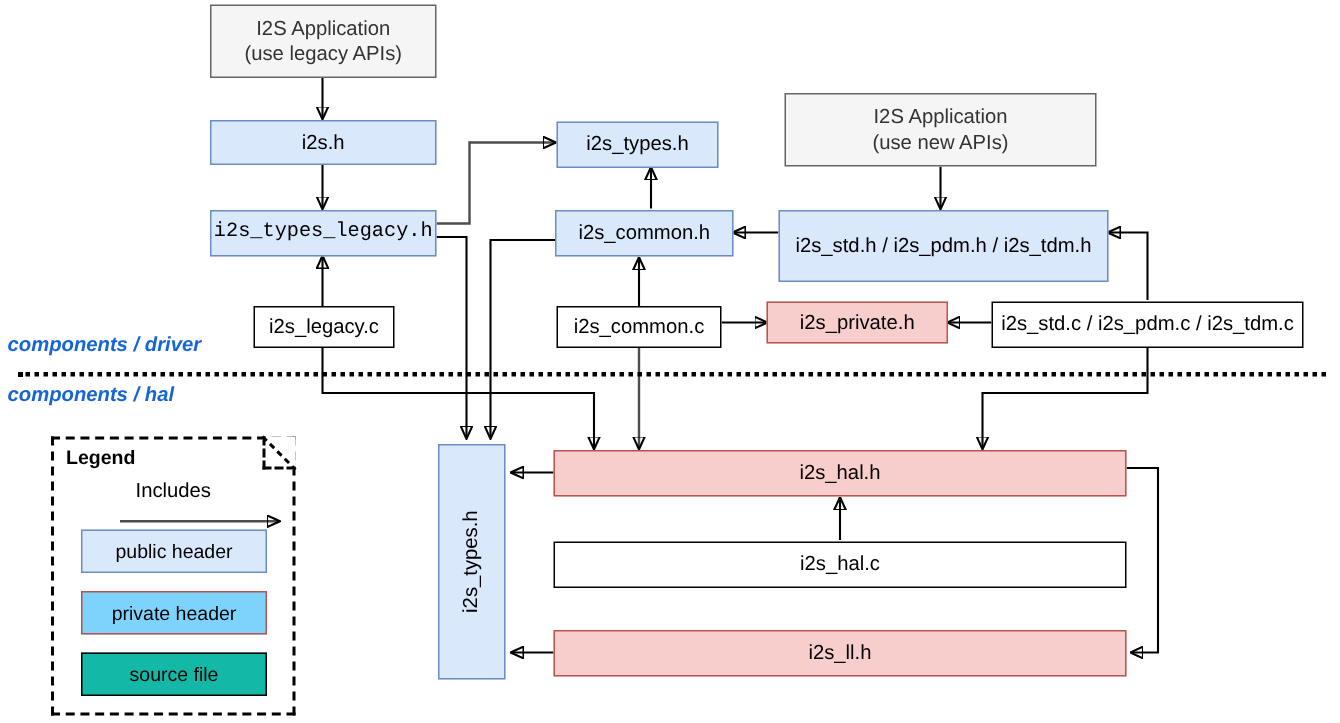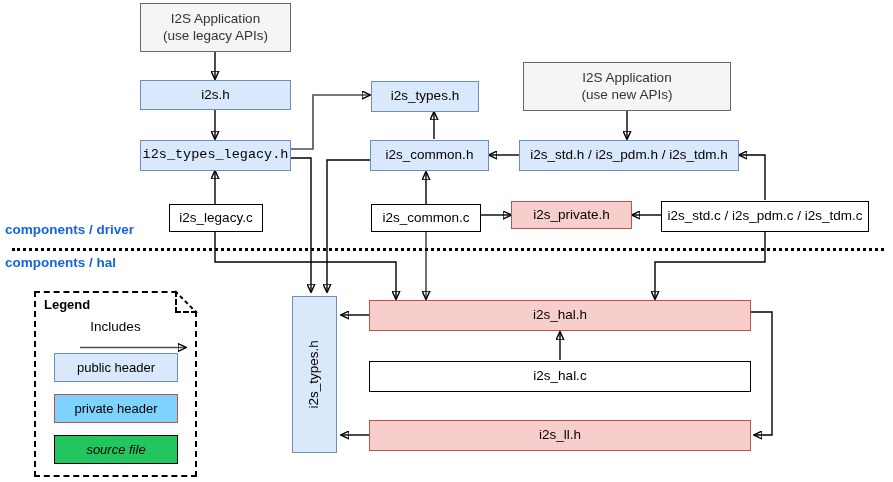--- a/index.html
+++ b/index.html
@@ -54,20 +54,21 @@
     white-space:nowrap;
   }
   
   .section-label{
     position:absolute;
     font-size:13.5px;
     font-weight:bold;
     color:#1565d8;
     white-space:nowrap;
     z-index:6;
+    font-style:italic;
   }
   
   .divider{
     position:absolute;
     height:0;
     border-top:3px dotted #000000;
     z-index:3;
   }
   
   #legend{
@@ -129,21 +130,21 @@
     box-sizing:border-box;
     display:flex;
     align-items:center;
     justify-content:center;
     font-size:13px;
     color:#000000;
     border:1px solid #000000;
   }
   .legend-swatch.public{background:#dae8fc;border-color:#6c8ebf;}
   .legend-swatch.private{background:#7dd3fc;border-color:#b85450;}
-  .legend-swatch.source{background:#22c55e;border-color:#000000;font-style:italic;}
+  .legend-swatch.source{background:#14b8a6;border-color:#000000;}
 
   #edges{
     position:absolute;
     left:0;top:0;
     width:893px;height:482px;
     z-index:2;
     pointer-events:none;
   }
   #edges path,#edges line{
     fill:none;
@@ -215,21 +216,21 @@
 
   <div class="node public" style="left:140px;top:140px;width:151px;height:31px;font-family:Liberation Mono, monospace;">i2s_types_legacy.h</div>
 
   <div class="node public" style="left:371px;top:81px;width:108px;height:31px;">i2s_types.h</div>
 
   <div class="node public" style="left:370px;top:140px;width:119px;height:31px;">i2s_common.h</div>
 
   <div class="node app" style="left:523px;top:62px;width:208px;height:49px;">I2S Application
 (use new APIs)</div>
 
-  <div class="node public" style="left:519px;top:140px;width:220px;height:31px;">i2s_std.h / i2s_pdm.h / i2s_tdm.h</div>
+  <div class="node public" style="left:519px;top:140px;width:220px;height:48px;">i2s_std.h / i2s_pdm.h / i2s_tdm.h</div>
 
   <div class="node source" style="left:169px;top:204px;width:94px;height:28px;">i2s_legacy.c</div>
 
   <div class="node source" style="left:371px;top:204px;width:110px;height:28px;">i2s_common.c</div>
 
   <div class="node private" style="left:511px;top:201px;width:121px;height:28px;">i2s_private.h</div>
 
   <div class="node source" style="left:661px;top:201px;width:208px;height:31px;">i2s_std.c / i2s_pdm.c / i2s_tdm.c</div>
 
   <div class="node public vertical" style="left:292px;top:296px;width:45px;height:157px;">

